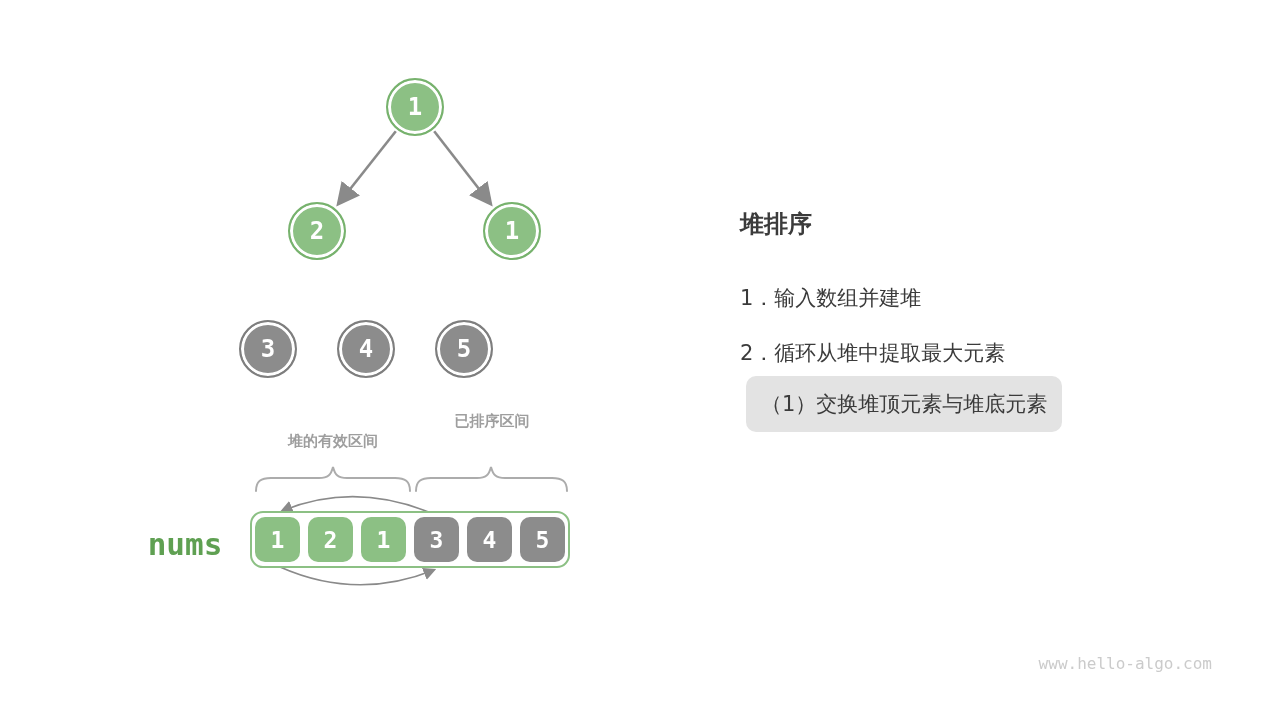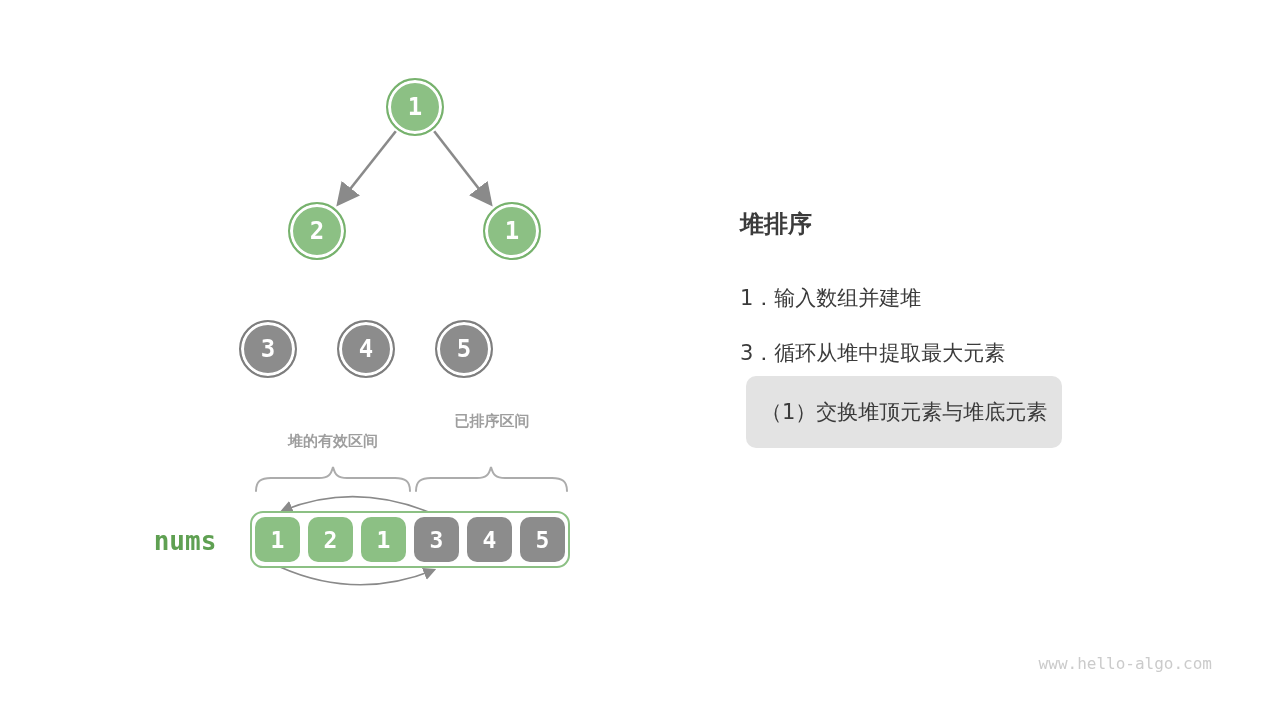--- a/index.html
+++ b/index.html
@@ -32,21 +32,21 @@
   
   .region-label {
     position:absolute; transform:translateX(-50%);
     color:var(--label-gray); font-weight:bold; font-size:15px; white-space:nowrap;
   }
 
   
   .array-name {
     position:absolute; transform:translateX(-50%);
     color:var(--nums-green); font-family:"DejaVu Sans Mono","Liberation Mono",monospace;
-    font-weight:bold; font-size:26px;
+    font-weight:bold; font-size:31px;
   }
   .array-box {
     position:absolute; left:250px; top:511px; width:320px; height:57px;
     box-sizing:border-box; border:2px solid var(--array-border); border-radius:13px;
     background:#fff; display:flex; align-items:center; justify-content:center; gap:8px;
   }
   .cell {
     width:45px; height:45px; border-radius:10px; box-sizing:border-box;
     display:flex; align-items:center; justify-content:center;
     color:#fff; font-family:"DejaVu Sans Mono","Liberation Mono",monospace;
@@ -60,21 +60,21 @@
     position:absolute; left:740px; top:208px;
     font-size:24px; font-weight:bold; color:var(--text-dark);font-family:Liberation Serif, serif;
   }
   .step-item {
     position:absolute; left:740px;
     font-size:21px; color:var(--text-dark); white-space:nowrap;
   }
   .substep-highlight {
     position:absolute; left:746px; top:376px; height:56px;
     background:var(--highlight-bg); border-radius:10px;
-    display:flex; align-items:center; padding:8px 15px;
+    display:flex; align-items:center; padding:0 15px;
     font-size:21px; color:var(--text-dark); white-space:nowrap;
   }
 
   
   .step-badge {
     position:absolute; left:38px; top:640px; width:145px; height:52px;
     box-sizing:border-box; border:2px solid var(--badge-border); border-radius:10px;
     background:var(--badge-bg);
     display:flex; align-items:center; justify-content:center;
     color:var(--step-gray); font-family:"DejaVu Sans Mono","Liberation Mono",monospace;
@@ -132,20 +132,20 @@
     <div class="cell" data-state="green">2</div>
     <div class="cell" data-state="green">1</div>
     <div class="cell" data-state="gray">3</div>
     <div class="cell" data-state="gray">4</div>
     <div class="cell" data-state="gray">5</div>
   </div>
 
   <div>
     <div class="panel-title">堆排序</div>
     <div class="step-item" style="top:284px;">1．输入数组并建堆</div>
-    <div class="step-item" style="top:339px;">3．循环从堆中提取最大元素</div>
+    <div class="step-item" style="top:339px;">2．循环从堆中提取最大元素</div>
     <div class="substep-highlight">（1）交换堆顶元素与堆底元素</div>
   </div>
 
 
   <div class="watermark">www.hello-algo.com</div>
 
 </div>
 
 </body></html>

